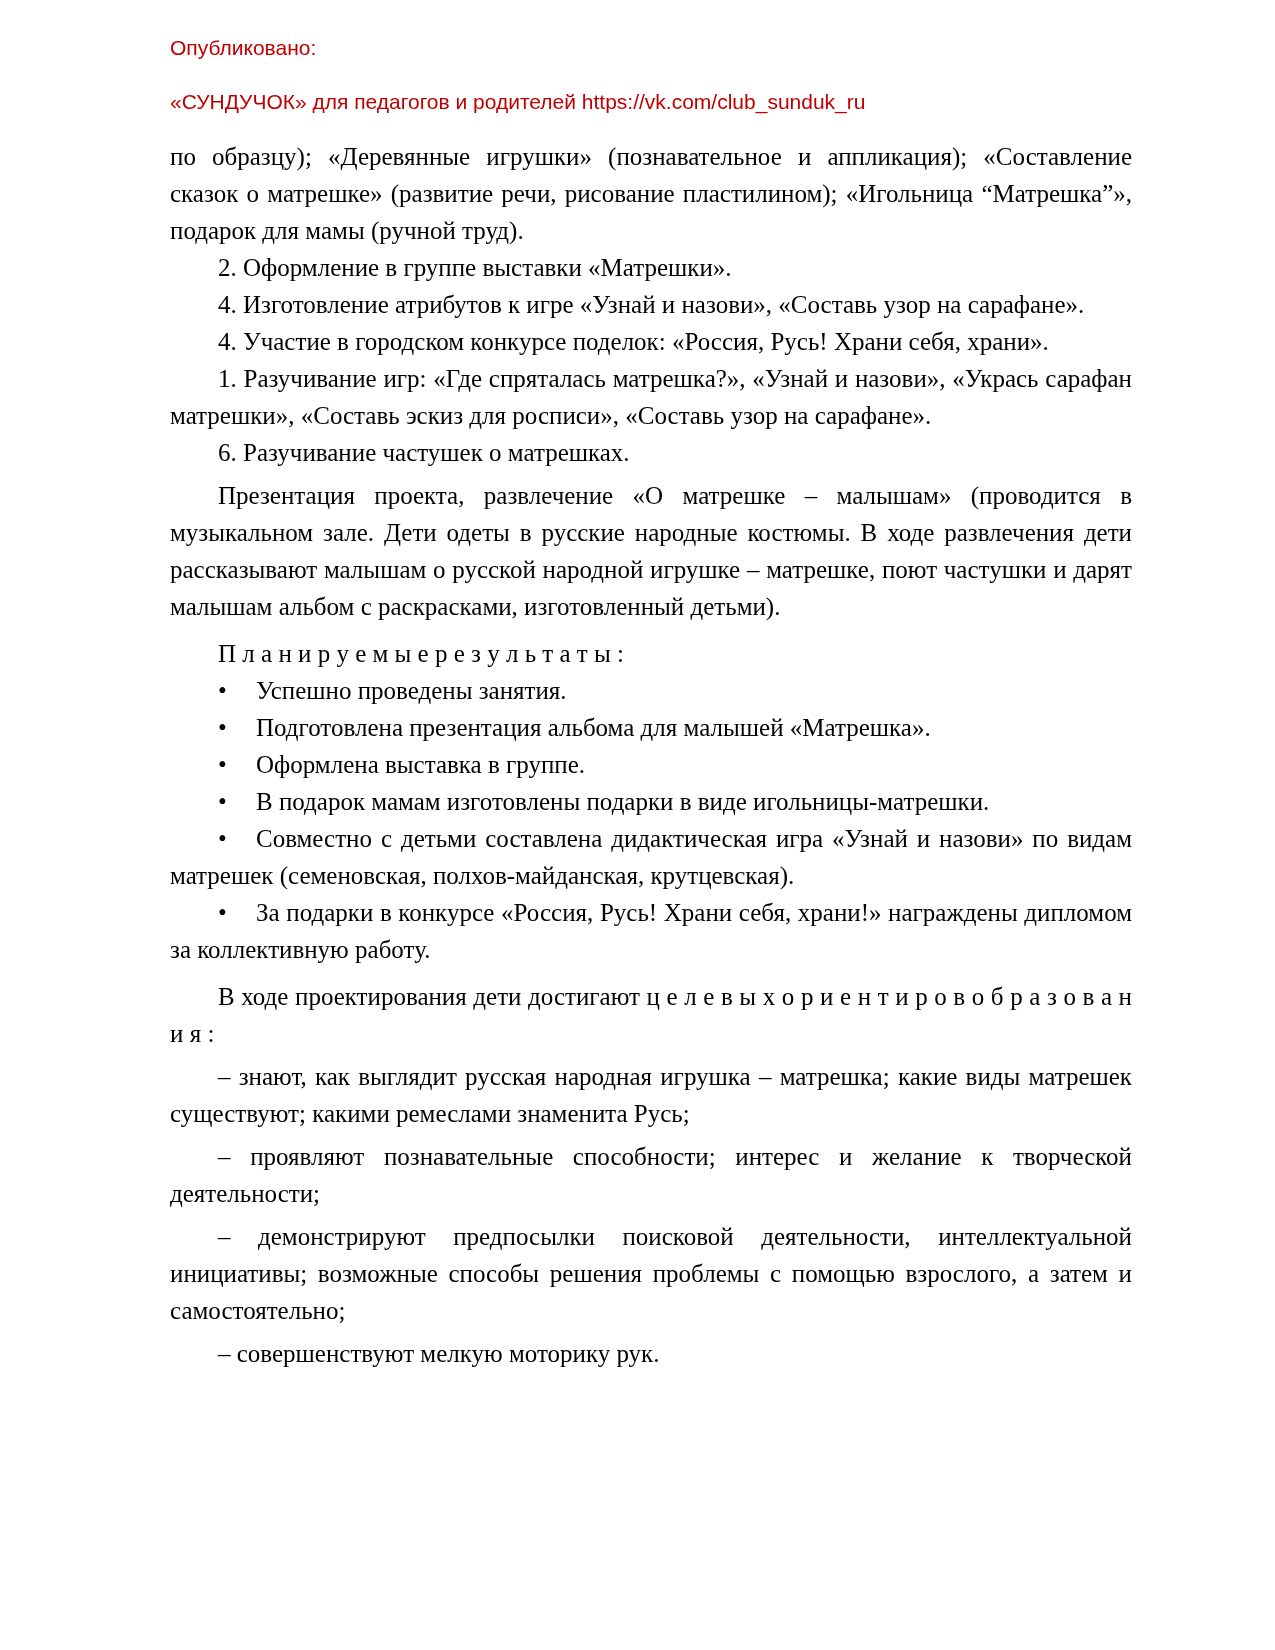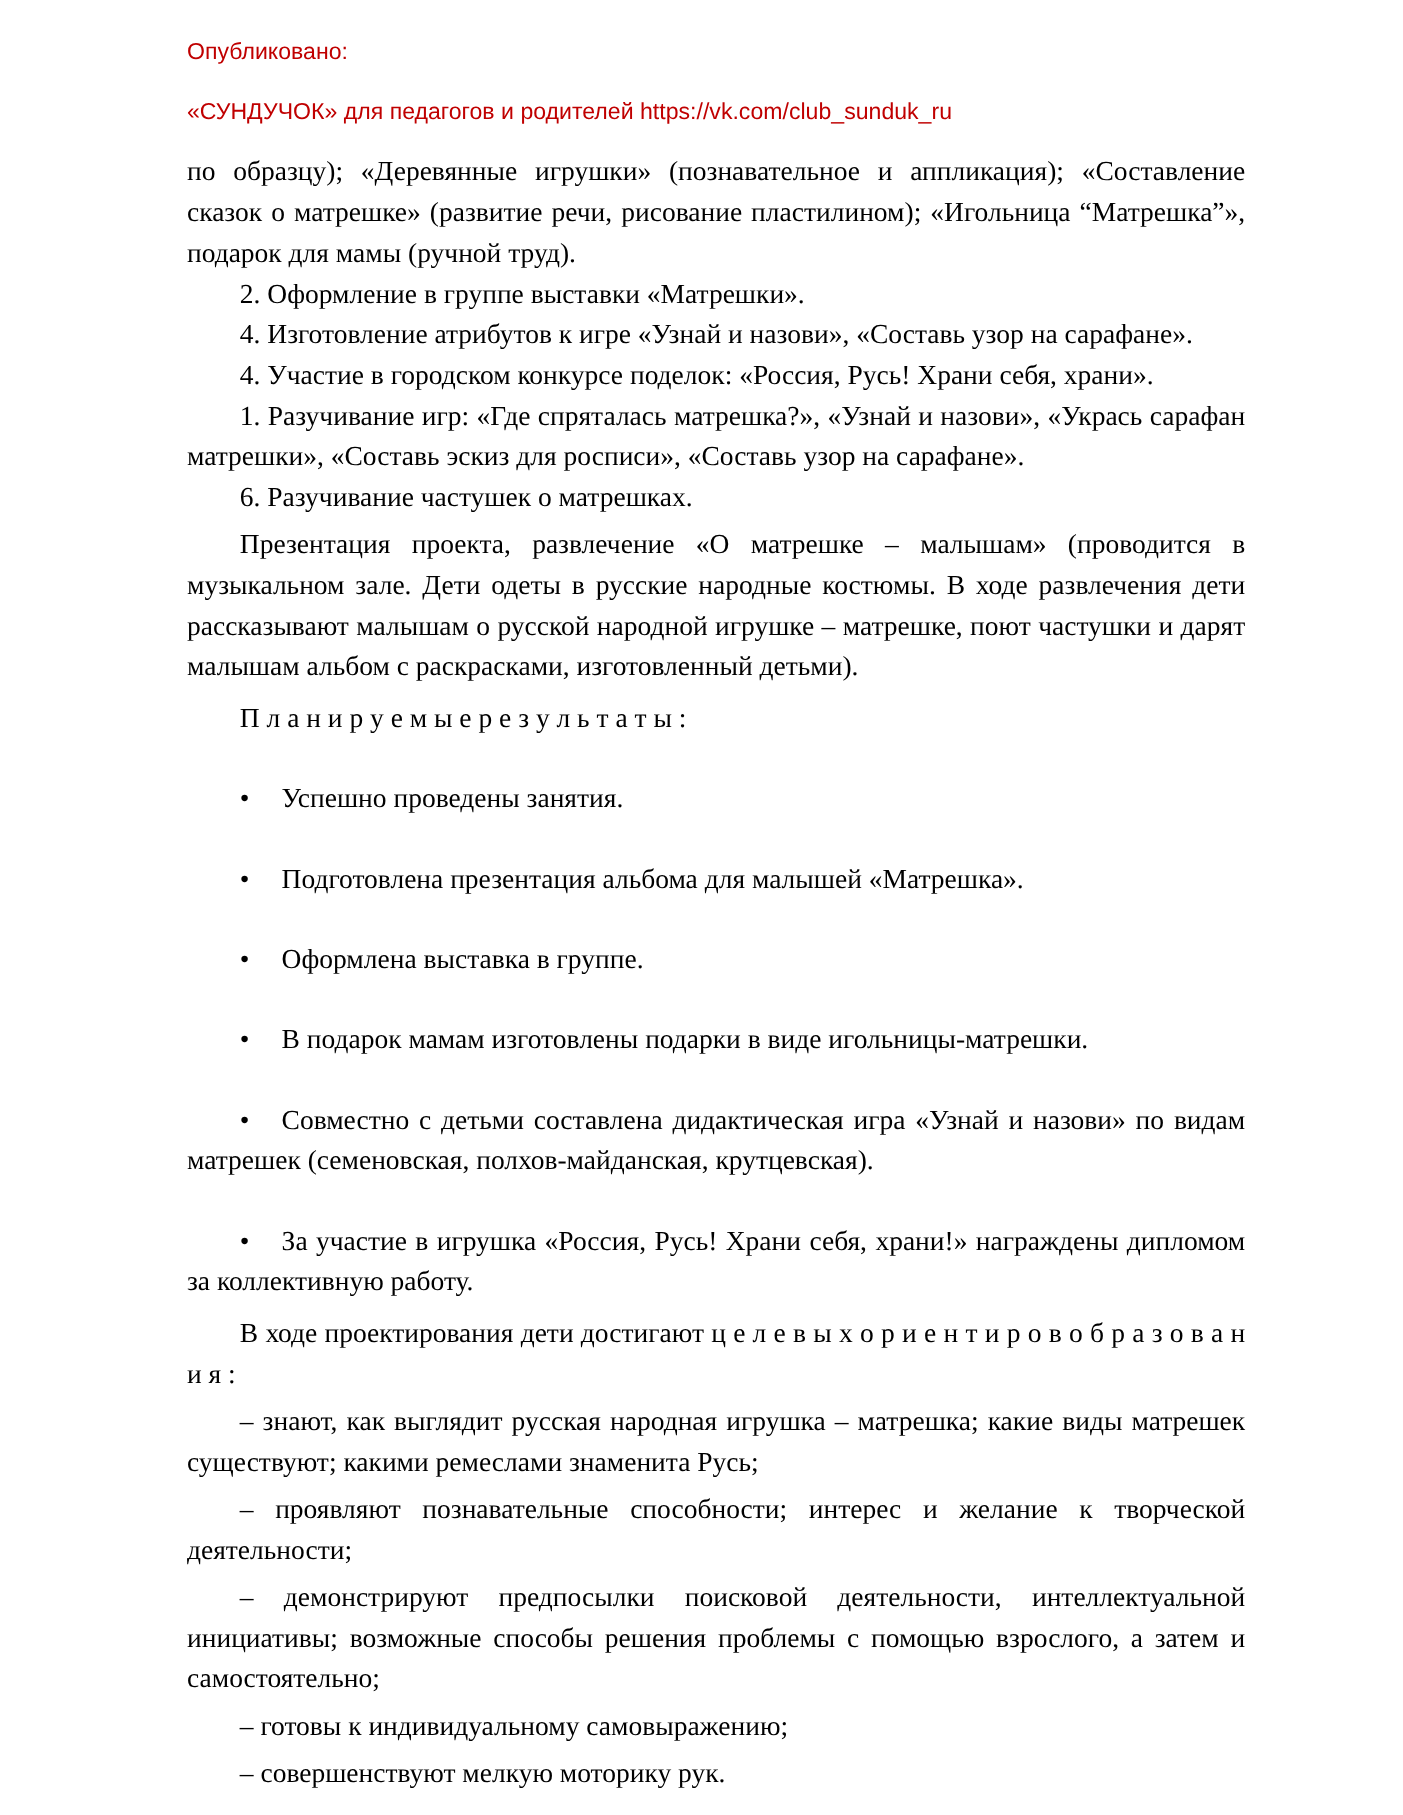--- a/index.html
+++ b/index.html
@@ -33,21 +33,21 @@
     text-align: justify;
     font-family: Liberation Serif, serif;
   }
   .ind { text-indent: 48px; }
   .heading {
     font-weight: bold;
     font-style: italic;
   }
   .mt   { margin-top: 10px; }
   .mt-s { margin-top: 6px; }
-  .bullet { text-indent: 48px; margin-top: 36px; }
+  .bullet { text-indent: 48px; }
   .bullet-mark {
     display: inline-block;
     width: 38px;
     text-indent: 0;
   }
 </style>
 </head>
 <body>
 
 <div class="page">
@@ -68,23 +68,22 @@
 
   <p class="para ind mt-s">Презентация проекта, развлечение «О матрешке – малышам» (проводится в музыкальном зале. Дети одеты в русские народные костюмы. В ходе развлечения дети рассказывают малышам о русской народной игрушке – матрешке, поют частушки и дарят малышам альбом с раскрасками, изготовленный детьми).</p>
 
   <p class="para ind mt">П л а н и р у е м ы е   р е з у л ь т а т ы :</p>
 
   <p class="para bullet"><span class="bullet-mark">•</span><span>Успешно проведены занятия.</span></p>
   <p class="para bullet"><span class="bullet-mark">•</span><span>Подготовлена презентация альбома для малышей «Матрешка».</span></p>
   <p class="para bullet"><span class="bullet-mark">•</span><span>Оформлена выставка в группе.</span></p>
   <p class="para bullet"><span class="bullet-mark">•</span><span>В подарок мамам изготовлены подарки в виде игольницы-матрешки.</span></p>
   <p class="para bullet"><span class="bullet-mark">•</span><span>Совместно с детьми составлена дидактическая игра «Узнай и назови» по видам матрешек (семеновская, полхов-майданская, крутцевская).</span></p>
-  <p class="para bullet"><span class="bullet-mark">•</span><span>За участие в игрушка «Россия, Русь! Храни себя, храни!» награждены дипломом за коллективную работу.</span></p>
+  <p class="para bullet"><span class="bullet-mark">•</span><span>За подарки в конкурсе «Россия, Русь! Храни себя, храни!» награждены дипломом за коллективную работу.</span></p>
 
   <p class="para ind mt">В ходе проектирования дети достигают ц е л е в ы х   о р и е н т и р о в   о б р а з о в а н и я :</p>
 
   <p class="para ind mt-s">– знают, как выглядит русская народная игрушка – матрешка; какие виды матрешек существуют; какими ремеслами знаменита Русь;</p>
   <p class="para ind mt-s">– проявляют познавательные способности; интерес и желание к творческой деятельности;</p>
   <p class="para ind mt-s">– демонстрируют предпосылки поисковой деятельности, интеллектуальной инициативы; возможные способы решения проблемы с помощью взрослого, а затем и самостоятельно;</p>
-  <p class="para ind mt-s">– готовы к индивидуальному самовыражению;</p>
   <p class="para ind mt-s">– совершенствуют мелкую моторику рук.</p>
 
 </div>
 
 </body></html>

